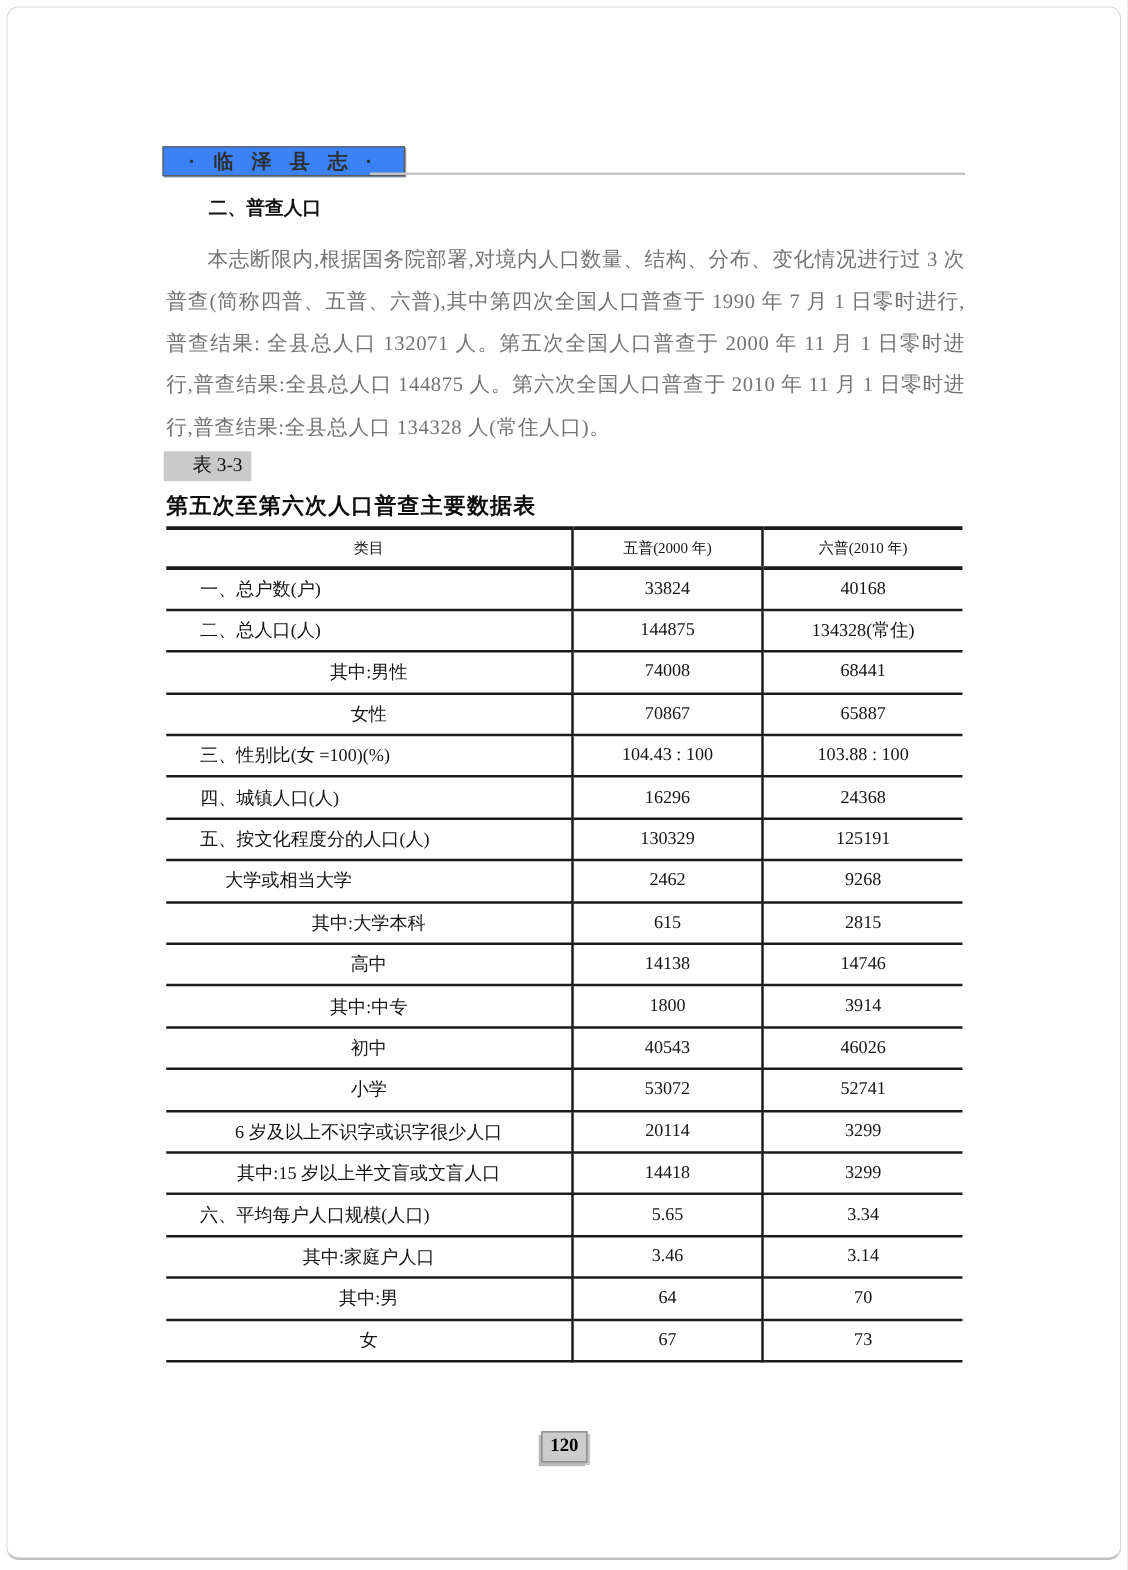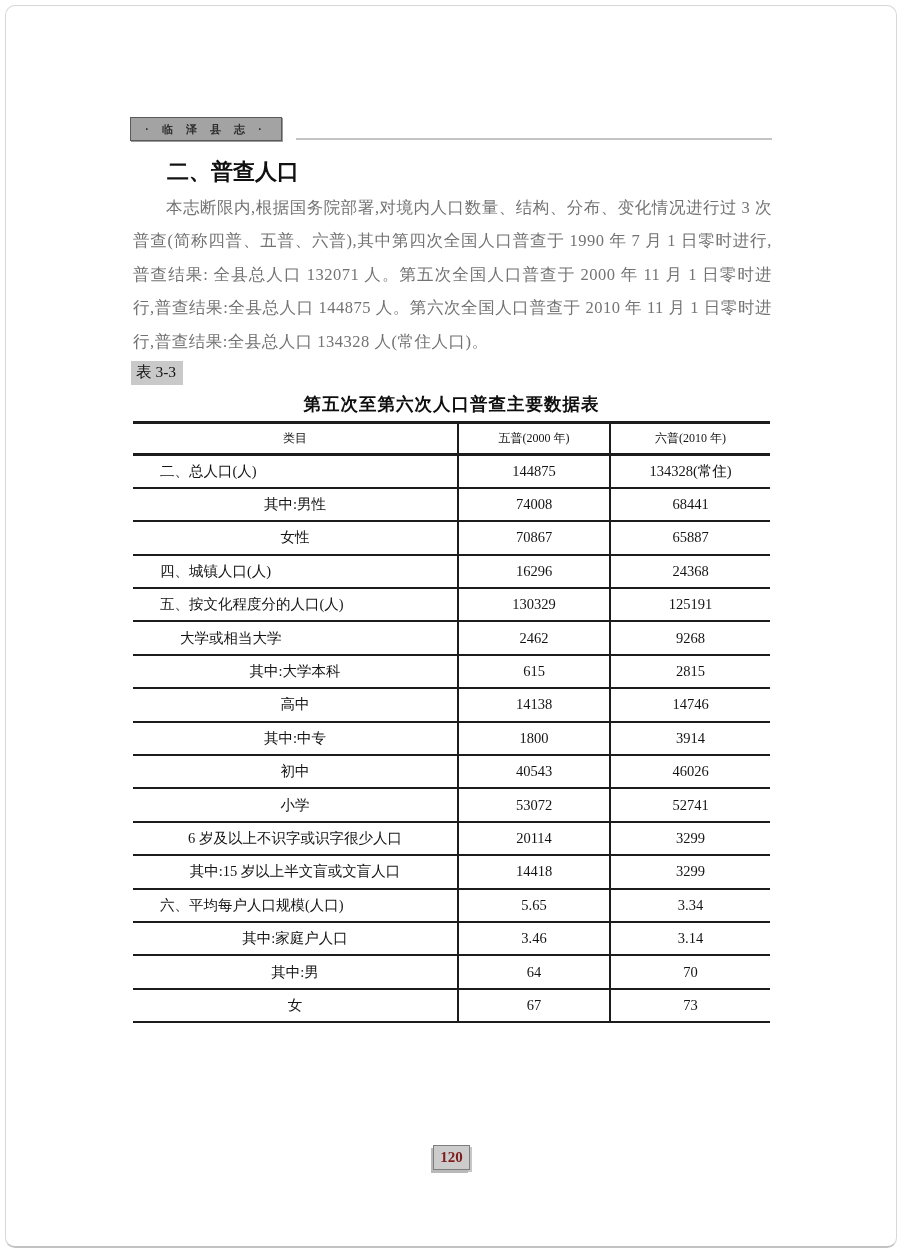--- a/index.html
+++ b/index.html
@@ -10,54 +10,53 @@
     font-family:"Liberation Serif","DejaVu Serif",serif;
     color:#1a1a1a;
   }
   .scan-edge {
     position:absolute; left:5px; top:5px; right:5px; bottom:8px;
     border:1px solid #d8d8d8; border-bottom:2px solid #c2c2c2;
     border-radius:10px; pointer-events:none;
   }
   
   .head-box {
-    position:absolute; left:130px; top:117px; width:152px; height:24px;
-    background:#a3a3a3; border:1px solid #5a5a5a;
+    position:absolute; left:130px; top:117px; width:194px; height:24px;
+    background:#3b82f6; border:1px solid #5a5a5a;
     box-shadow:1px 1px 0 #9a9a9a;
     display:flex; align-items:center; justify-content:center;
     font-family:"Liberation Sans","DejaVu Sans",sans-serif;
-    font-size:11px; font-weight:bold; color:#2e2e2e; letter-spacing:5px;
+    font-size:16px; font-weight:bold; color:#2e2e2e; letter-spacing:5px;
     white-space:nowrap;
   }
   .head-rule {
     position:absolute; left:296px; top:138px; width:476px; height:2px;
     background:#c4c4c4;
   }
   
   .sec-heading {
     position:absolute; left:167px; top:157px;
     font-family:Liberation Mono, monospace;
-    font-size:22px; font-weight:bold; color:#111;
+    font-size:15px; font-weight:bold; color:#111;
   }
   
   .body-par {
     position:absolute; left:133px; top:191px; width:639px;
     font-size:16.5px; line-height:33.4px; text-align:justify;
     text-indent:2em; color:#737373; letter-spacing:0.5px;
   }
   
   .table-label {
     position:absolute; left:131px; top:361px;
-    background:#c9c9c9; padding:1px 7px 2px 5px;
+    background:#c9c9c9; padding:1px 7px 2px 23px;
     font-size:15.5px; color:#111;
   }
   
   .table-title {
     position:absolute; left:133px; top:392px; width:637px;
-    text-align:center;
     font-family:Liberation Sans, sans-serif;
     font-size:17.5px; font-weight:bold; color:#0e0e0e; letter-spacing:1px;
   }
   
   .census-table {
     position:absolute; left:133px; top:421px; width:637px;
     border-collapse:collapse; table-layout:fixed;
     font-size:14.5px; color:#141414;
   }
   .census-table th, .census-table td {
@@ -74,21 +73,21 @@
   .census-table .v-sep { border-right:2px solid #1c1c1c; }
   .census-table td.c-label.main { text-align:left; padding-left:27px; }
   .census-table td.c-label.sub  { text-align:left; padding-left:47px; }
   .census-table td.c-label.center { text-align:center; }
   
   .page-num {
     position:absolute; left:433px; top:1145px; width:37px; height:25px;
     background:#cccccc; border:1px solid #7e7e7e;
     box-shadow:-2px 3px 0 #b9b9b9, 2px 2px 0 #c6c6c6;
     display:flex; align-items:center; justify-content:center;
-    font-size:15px; font-weight:bold; color:#7f1d1d;
+    font-size:15px; font-weight:bold; color:#000000;
   }
 </style>
 </head>
 <body>
 
 <div class="page">
   <div class="scan-edge"></div>
 
   <div class="head-box">
     <span>·  临  泽  县  志  ·</span>
@@ -111,33 +110,43 @@
     </colgroup>
     <thead>
       <tr>
         <th class="v-sep">类目</th>
         <th class="v-sep">五普(2000 年)</th>
         <th>六普(2010 年)</th>
       </tr>
     </thead>
     <tbody>
         <tr>
+          <td class="c-label v-sep main">一、总户数(户)</td>
+          <td class="c-val v-sep">33824</td>
+          <td class="c-val">40168</td>
+        </tr>
+        <tr>
           <td class="c-label v-sep main">二、总人口(人)</td>
           <td class="c-val v-sep">144875</td>
           <td class="c-val">134328(常住)</td>
         </tr>
         <tr>
           <td class="c-label v-sep center">其中:男性</td>
           <td class="c-val v-sep">74008</td>
           <td class="c-val">68441</td>
         </tr>
         <tr>
           <td class="c-label v-sep center">女性</td>
           <td class="c-val v-sep">70867</td>
           <td class="c-val">65887</td>
+        </tr>
+        <tr>
+          <td class="c-label v-sep main">三、性别比(女 =100)(%)</td>
+          <td class="c-val v-sep">104.43 : 100</td>
+          <td class="c-val">103.88 : 100</td>
         </tr>
         <tr>
           <td class="c-label v-sep main">四、城镇人口(人)</td>
           <td class="c-val v-sep">16296</td>
           <td class="c-val">24368</td>
         </tr>
         <tr>
           <td class="c-label v-sep main">五、按文化程度分的人口(人)</td>
           <td class="c-val v-sep">130329</td>
           <td class="c-val">125191</td>

